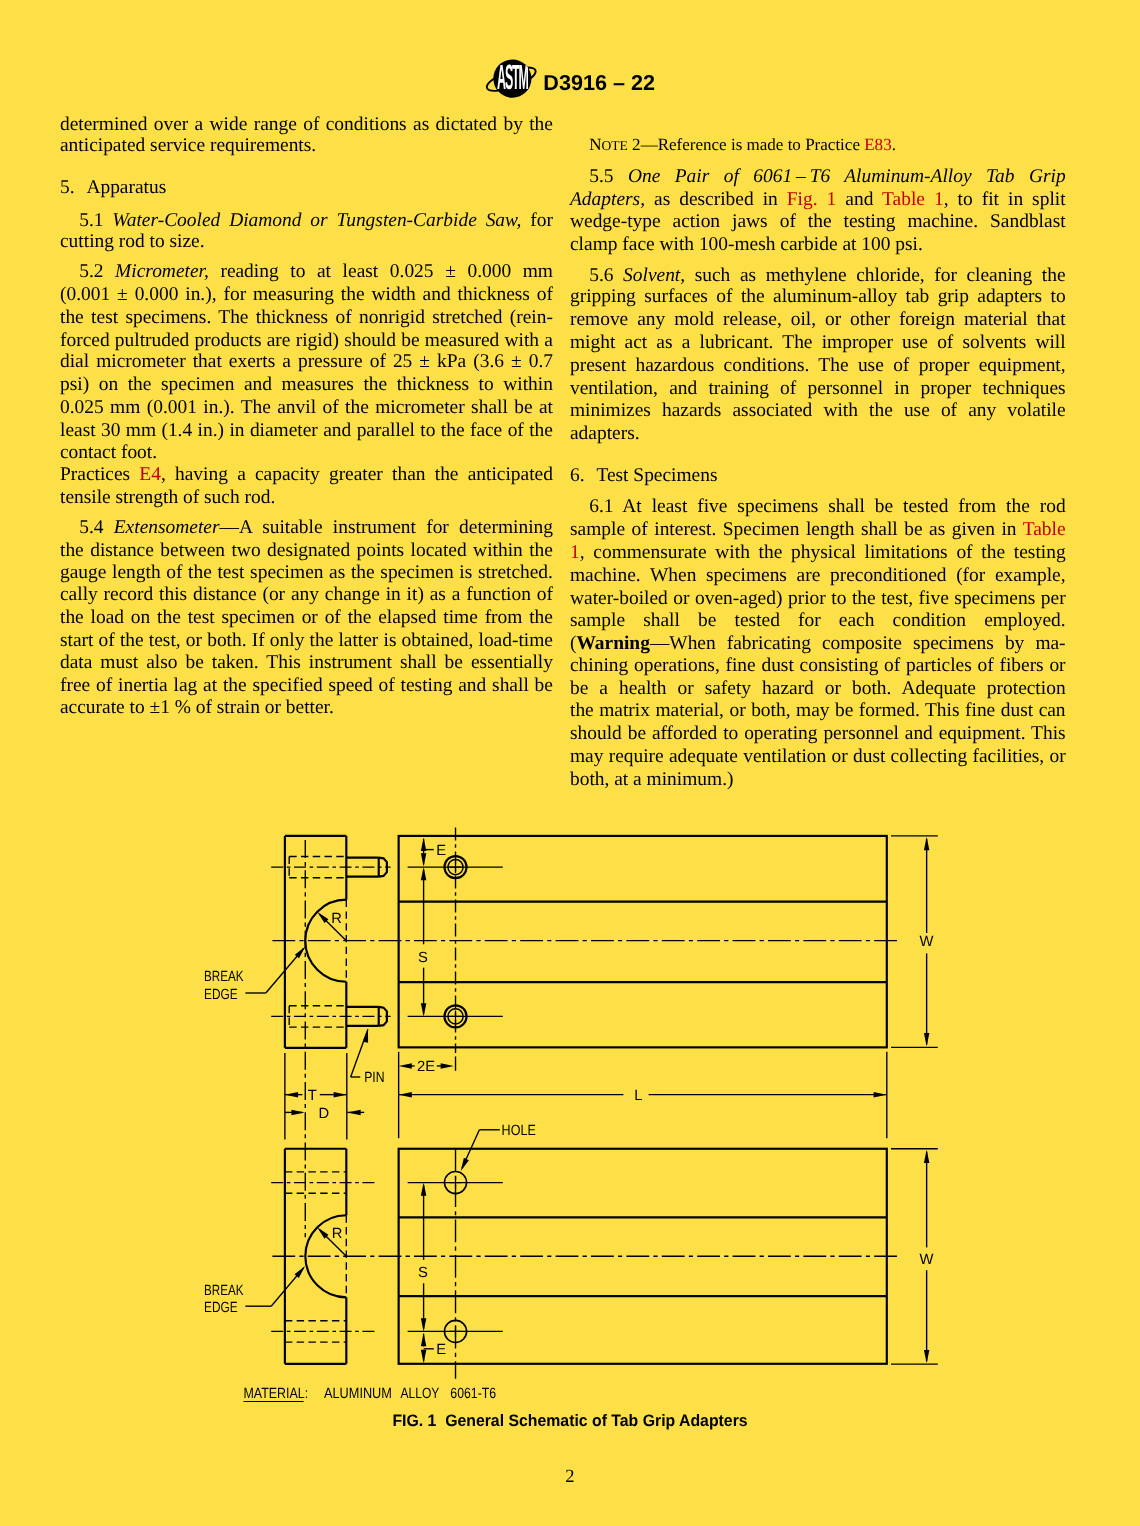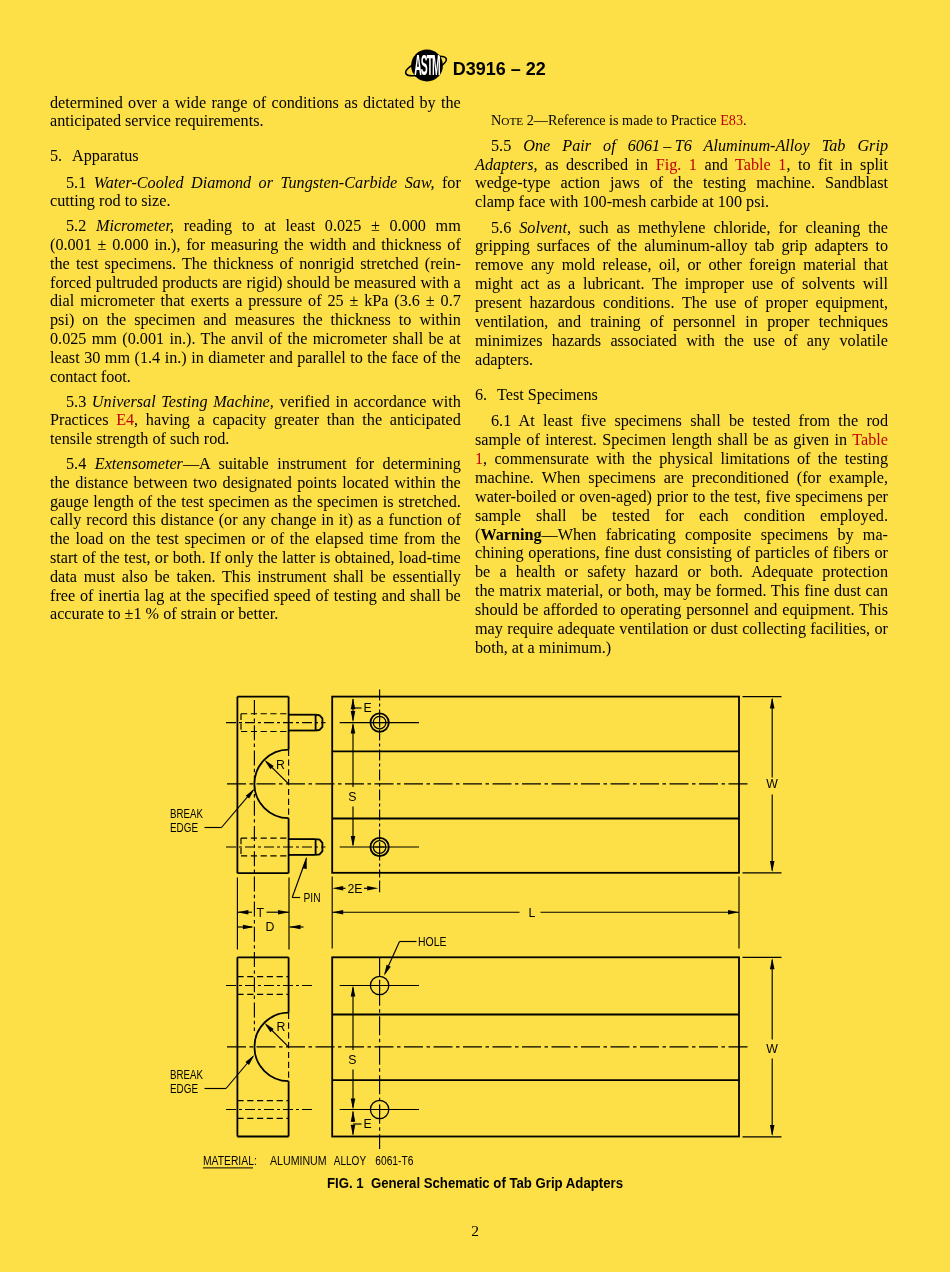--- a/index.html
+++ b/index.html
@@ -46,21 +46,20 @@
       <div class="lt ">cutting rod to size.</div>
       <div class="ln ind pg">5.2 <i>Micrometer,</i> reading to at least 0.025 ± 0.000 mm</div>
       <div class="ln ">(0.001 ± 0.000 in.), for measuring the width and thickness of</div>
       <div class="ln ">the test specimens. The thickness of nonrigid stretched (rein-</div>
       <div class="ln ">forced pultruded products are rigid) should be measured with a</div>
       <div class="ln ">dial micrometer that exerts a pressure of 25 ± kPa (3.6 ± 0.7</div>
       <div class="ln ">psi) on the specimen and measures the thickness to within</div>
       <div class="ln ">0.025 mm (0.001 in.). The anvil of the micrometer shall be at</div>
       <div class="ln ">least 30 mm (1.4 in.) in diameter and parallel to the face of the</div>
       <div class="lt ">contact foot.</div>
-      <div class="ln ind pg">5.3 <i>Universal Testing Machine,</i> verified in accordance with</div>
       <div class="ln ">Practices <span class="red">E4</span>, having a capacity greater than the anticipated</div>
       <div class="lt ">tensile strength of such rod.</div>
       <div class="ln ind pg">5.4 <i>Extensometer</i>—A suitable instrument for determining</div>
       <div class="ln ">the distance between two designated points located within the</div>
       <div class="ln ">gauge length of the test specimen as the specimen is stretched.</div>
       <div class="ln ">cally record this distance (or any change in it) as a function of</div>
       <div class="ln ">the load on the test specimen or of the elapsed time from the</div>
       <div class="ln ">start of the test, or both. If only the latter is obtained, load-time</div>
       <div class="ln ">data must also be taken. This instrument shall be essentially</div>
       <div class="ln ">free of inertia lag at the specified speed of testing and shall be</div>

